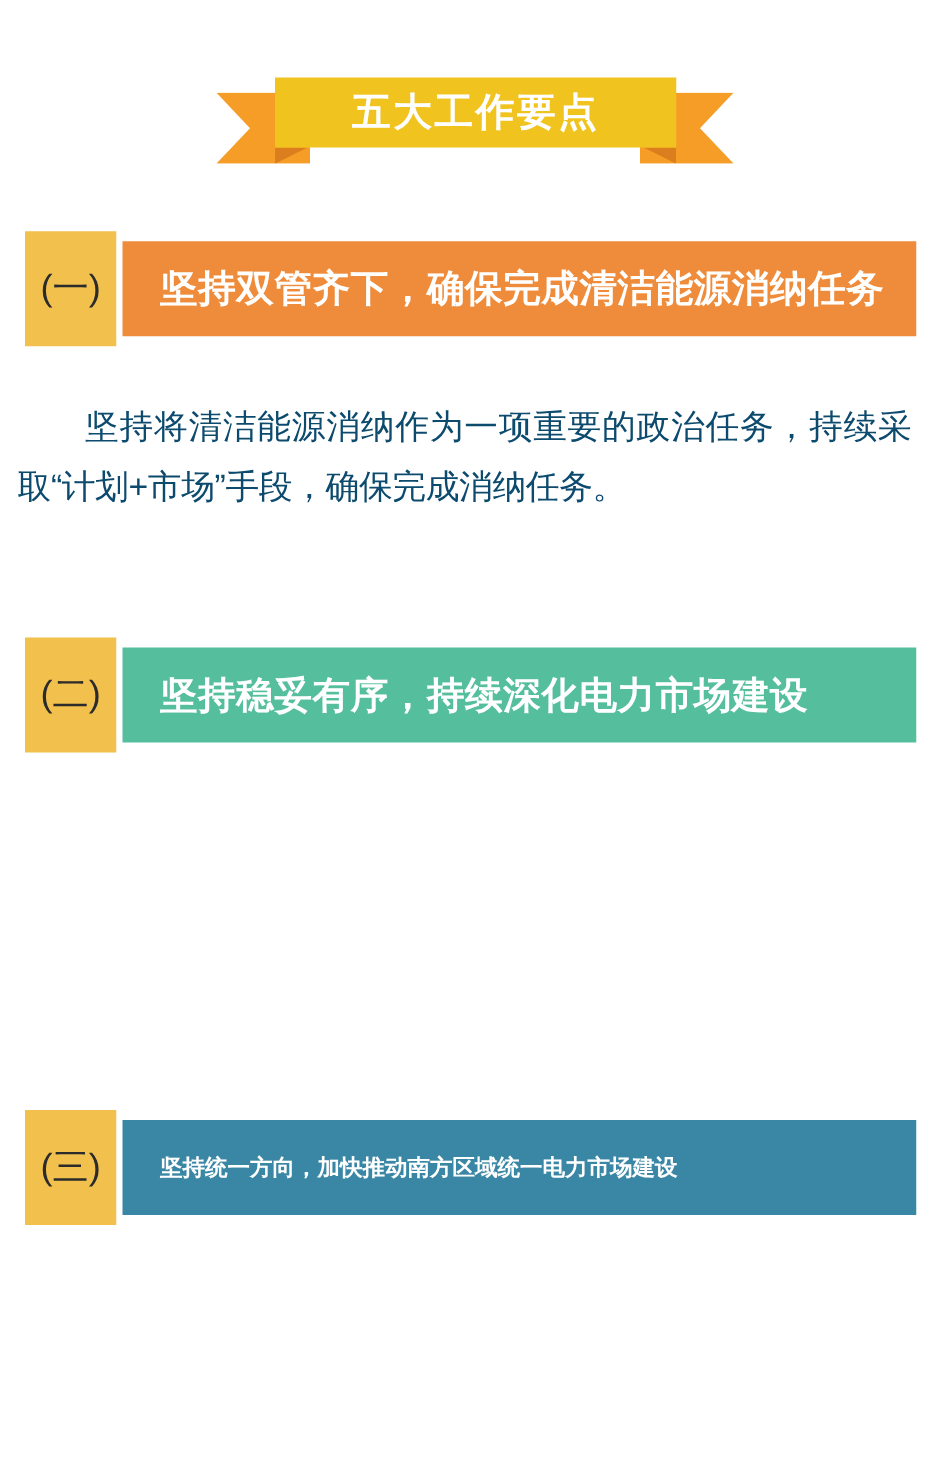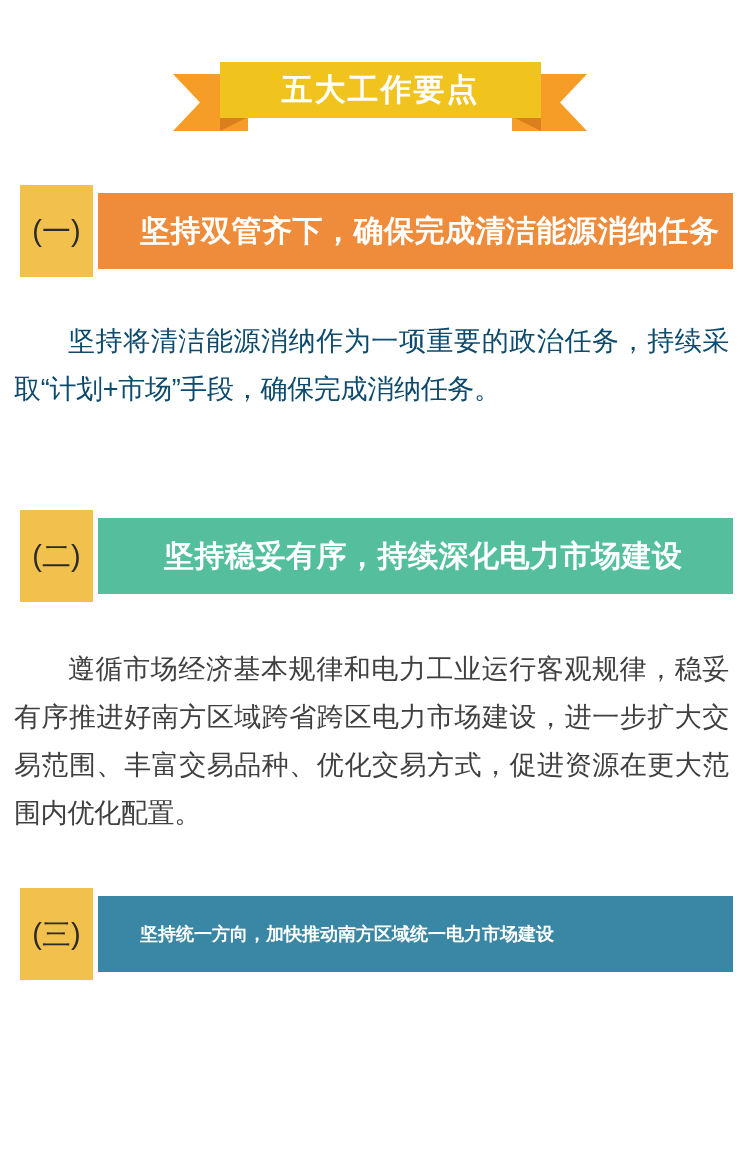--- a/index.html
+++ b/index.html
@@ -29,21 +29,21 @@
   .section-header { position: absolute; left: 0; width: 743px; height: 92px; }
   .sh-1 { top: 185px; }
   .sh-2 { top: 510px; }
   .sh-3 { top: 888px; }
   .index-chip {
     position: absolute; left: 20px; top: 0; width: 73px; height: 92px;
     text-align: center; line-height: 92px; font-size: 29px;
   }
   .header-bar {
     position: absolute; left: 98px; right: 10px; top: 8px; height: 76px;
-    display: flex; align-items: center; padding-left: 42px; box-sizing: border-box;
+    display: flex; align-items: center; padding-left: 30px; box-sizing: border-box;
   }
   .header-title { font-weight: bold; font-size: 30px; letter-spacing: 0.5px; white-space: nowrap; }
   .header-title.compact { font-size: 18px; letter-spacing: 0; }
 
   
   .body-para {
     position: absolute; left: 14px; width: 715px; margin: 0;
     font-size: 27px; line-height: 48px; letter-spacing: -0.3px;
     text-align: justify; text-indent: 2em;
   }
@@ -69,25 +69,24 @@
     <div class="header-bar" style="background: rgb(239, 140, 60);">
       <span class="header-title" style="color: rgb(255, 255, 255);">坚持双管齐下，确保完成清洁能源消纳任务</span>
     </div>
   </div>
 
   <p class="body-para bp-1" style="color: #0c4a6e;">坚持将清洁能源消纳作为一项重要的政治任务，持续采取“计划+市场”手段，确保完成消纳任务。</p>
 
   <div class="section-header sh-2">
     <div class="index-chip" style="background: rgb(242, 193, 77); color: rgb(43, 43, 43);">(二)</div>
     <div class="header-bar" style="background: rgb(85, 191, 157);">
-      <span class="header-title" style="color: rgb(255, 255, 255); margin-left: 24px;">坚持稳妥有序，持续深化电力市场建设</span>
+      <span class="header-title" style="color: rgb(255, 255, 255);">坚持稳妥有序，持续深化电力市场建设</span>
     </div>
   </div>
 
-  <p class="body-para bp-2" style="color: rgb(64, 64, 64);">遵循市场经济基本规律和电力工业运行客观规律，稳妥有序推进好南方区域跨省跨区电力市场建设，进一步扩大交易范围、丰富交易品种、优化交易方式，促进资源在更大范围内优化配置。</p>
 
   <div class="section-header sh-3">
     <div class="index-chip" style="background: rgb(242, 193, 77); color: rgb(43, 43, 43);">(三)</div>
     <div class="header-bar" style="background: rgb(58, 135, 165);">
       <span class="header-title compact" style="color: rgb(255, 255, 255);">坚持统一方向，加快推动南方区域统一电力市场建设</span>
     </div>
   </div>
 
 
 </div>

